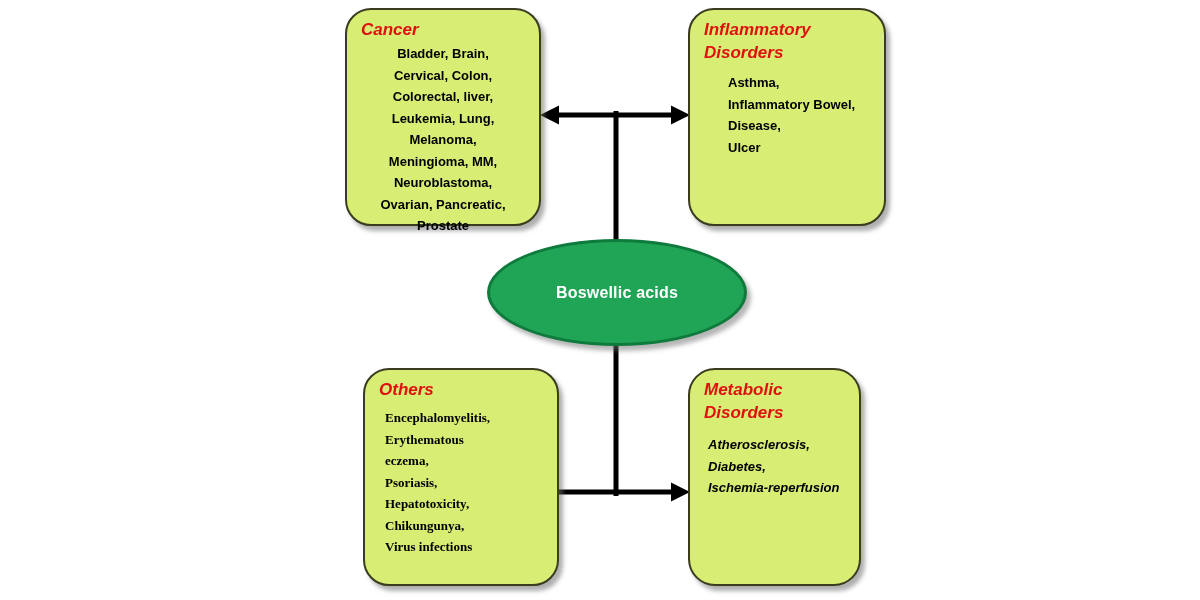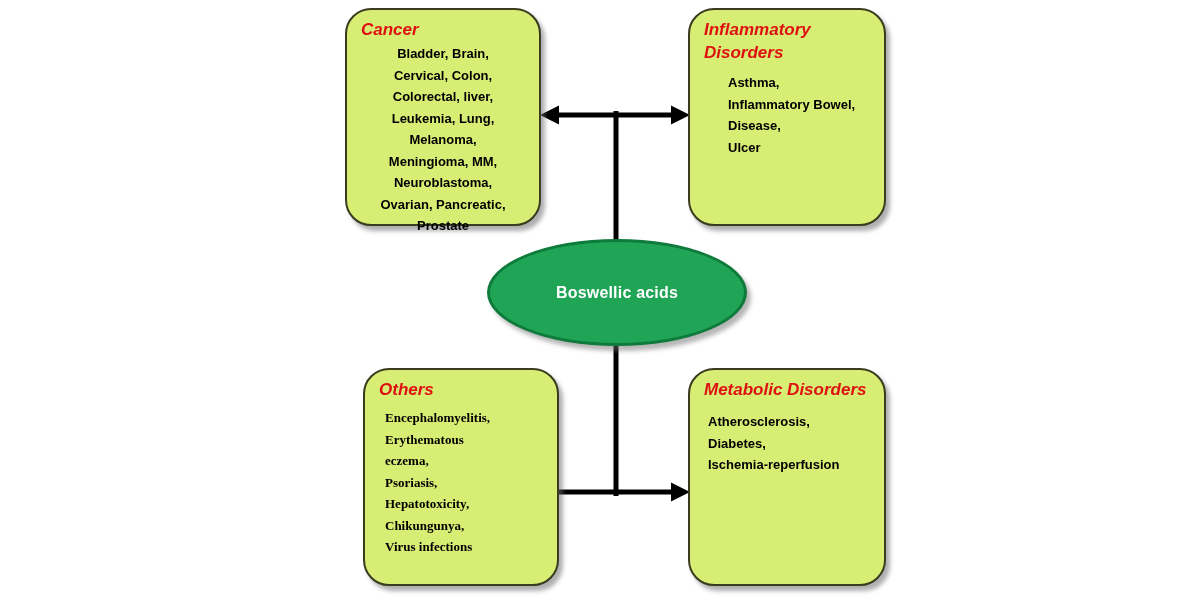--- a/index.html
+++ b/index.html
@@ -47,25 +47,25 @@
     color: var(--text-black, #000000);
     white-space: pre-line;
     margin-top: 2px;
   }
   .box-body.centered { text-align: center; }
   .box-body.lefted { text-align: left; }
 
   .box-cancer      { left: 345px; top: 8px;   width: 196px; height: 218px; }
   .box-inflam      { left: 688px; top: 8px;   width: 198px; height: 218px; }
   .box-others      { left: 363px; top: 368px; width: 196px; height: 218px; }
-  .box-metabolic   { left: 688px; top: 368px; width: 198px; height: 218px; }
+  .box-metabolic   { left: 688px; top: 368px; width: 173px; height: 218px; border-radius: 27px; }
 
   .box-inflam .box-body    { margin-top: 8px;  padding-left: 4px; margin-left: 20px; }
   .box-others .box-body    { margin-top: 6px;  padding-left: 6px; font-family: Liberation Serif, serif; }
-  .box-metabolic .box-body { margin-top: 10px; padding-left: 4px; }
+  .box-metabolic .box-body { margin-top: 10px; padding-left: 4px; font-style: italic; }
 
   .center-ellipse {
     position: absolute;
     left: 487px;
     top: 239px;
     width: 260px;
     height: 107px;
     background: var(--ellipse-fill, #20a456);
     border: 3px solid var(--ellipse-border, #0e7a3c);
     border-radius: 50%;

